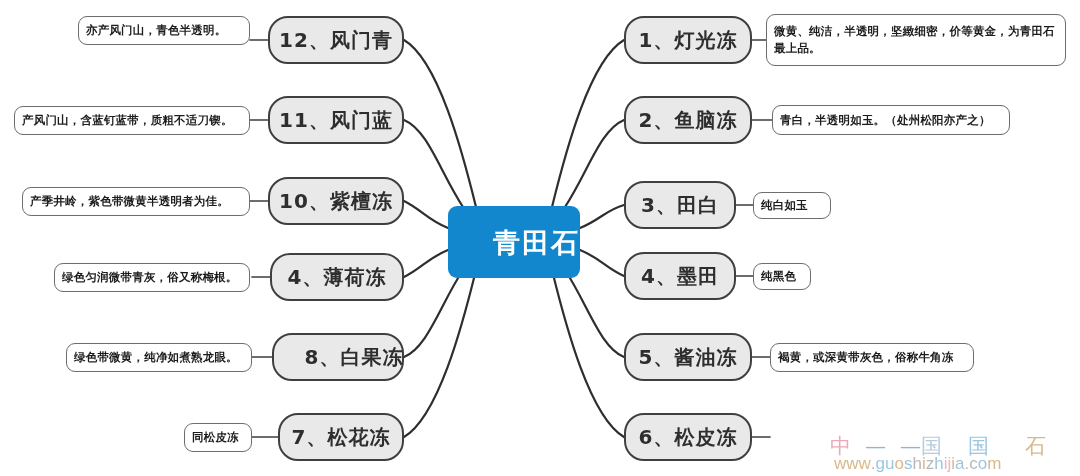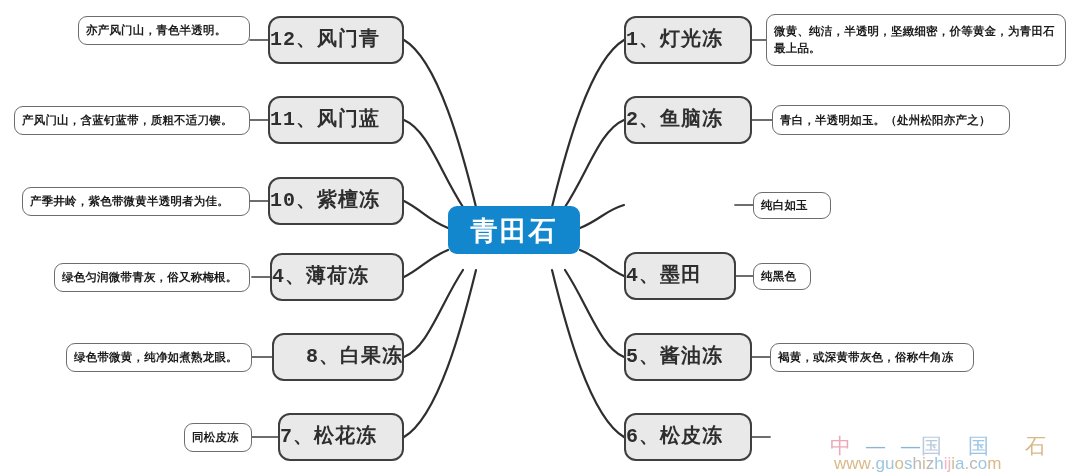--- a/index.html
+++ b/index.html
@@ -29,48 +29,47 @@
     height: 476px;
     pointer-events: none;
   }
 
   
   .center-node {
     position: absolute;
     left: 448px;
     top: 206px;
     width: 132px;
-    height: 48px;
+    height: 72px;
     background: #1287ce;
     border-radius: 9px;
     display: flex;
     align-items: center;
-    justify-content: center;
+    justify-content: flex-end;
     z-index: 6;
   }
   .center-node .label {
     color: #ffffff;
     font-size: 27px;
     font-weight: bold;
     letter-spacing: 2px;
     line-height: 1;
   }
 
   
   .branch {
     position: absolute;
     background: #e9e9e9;
     border: 2.5px solid #3f3f3f;
-    border-radius: 12px;
+    border-radius: 20px;
     display: flex;
     align-items: center;
-    justify-content: flex-start;
+    justify-content: center;
     box-sizing: border-box;
     z-index: 5;
-    font-family: Liberation Mono, monospace;
   }
   .branch .label {
     color: #2e2e2e;
     font-size: 20px;
     font-weight: bold;
     letter-spacing: 1px;
     white-space: nowrap;
     line-height: 1;
   }
 
@@ -179,20 +178,23 @@
     <span class="label">微黄、纯洁，半透明，坚緻细密，价等黄金，为青田石最上品。</span>
   </div>
 
   <div class="branch" style="left:624px; top:96px; width:128px; height:48px;">
     <span class="label">2、鱼脑冻</span>
   </div>
   <div class="leaf" style="left:772px; top:105px; width:238px; height:30px;">
     <span class="label">青白，半透明如玉。（处州松阳亦产之）</span>
   </div>
 
+  <div class="branch" style="left:624px; top:181px; width:112px; height:48px;">
+    <span class="label">3、田白</span>
+  </div>
   <div class="leaf" style="left:753px; top:192px; width:78px; height:27px;">
     <span class="label">纯白如玉</span>
   </div>
 
   <div class="branch" style="left:624px; top:252px; width:112px; height:48px;">
     <span class="label">4、墨田</span>
   </div>
   <div class="leaf" style="left:753px; top:263px; width:58px; height:27px;">
     <span class="label">纯黑色</span>
   </div>

